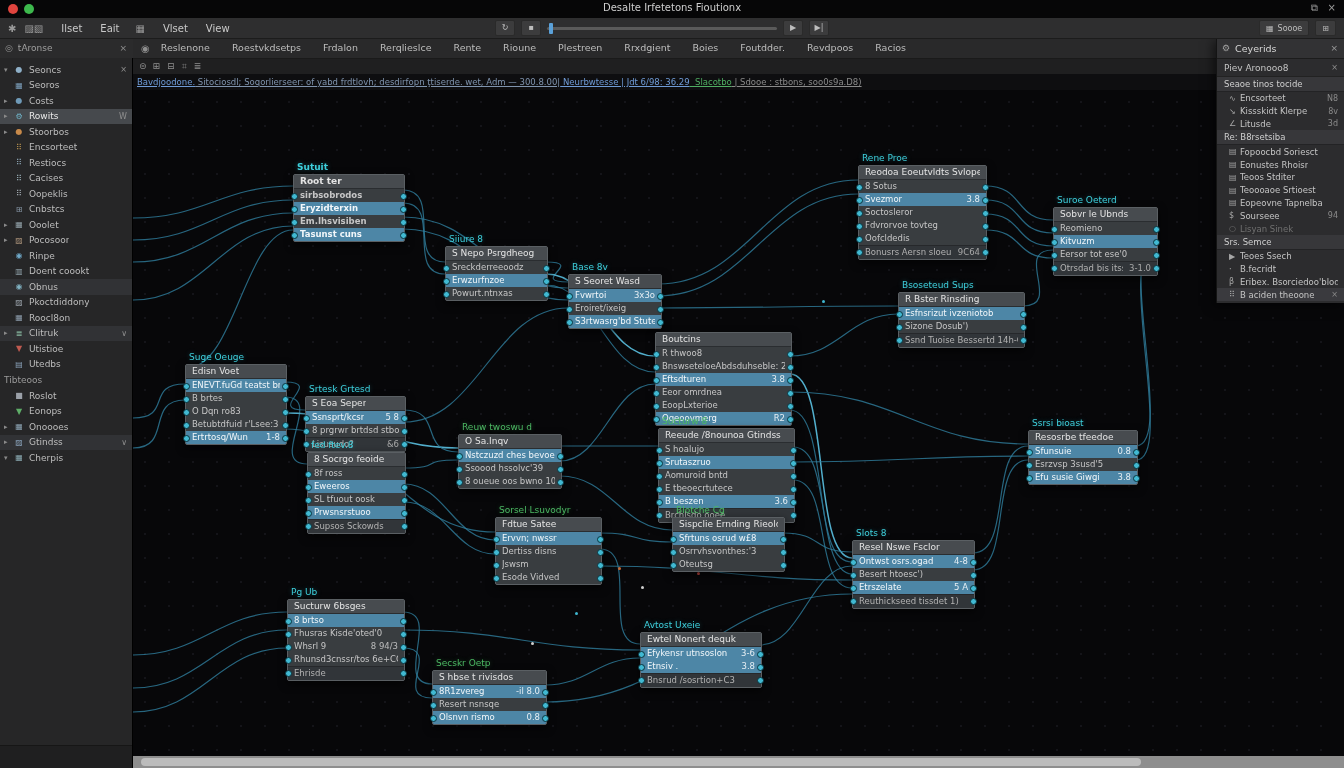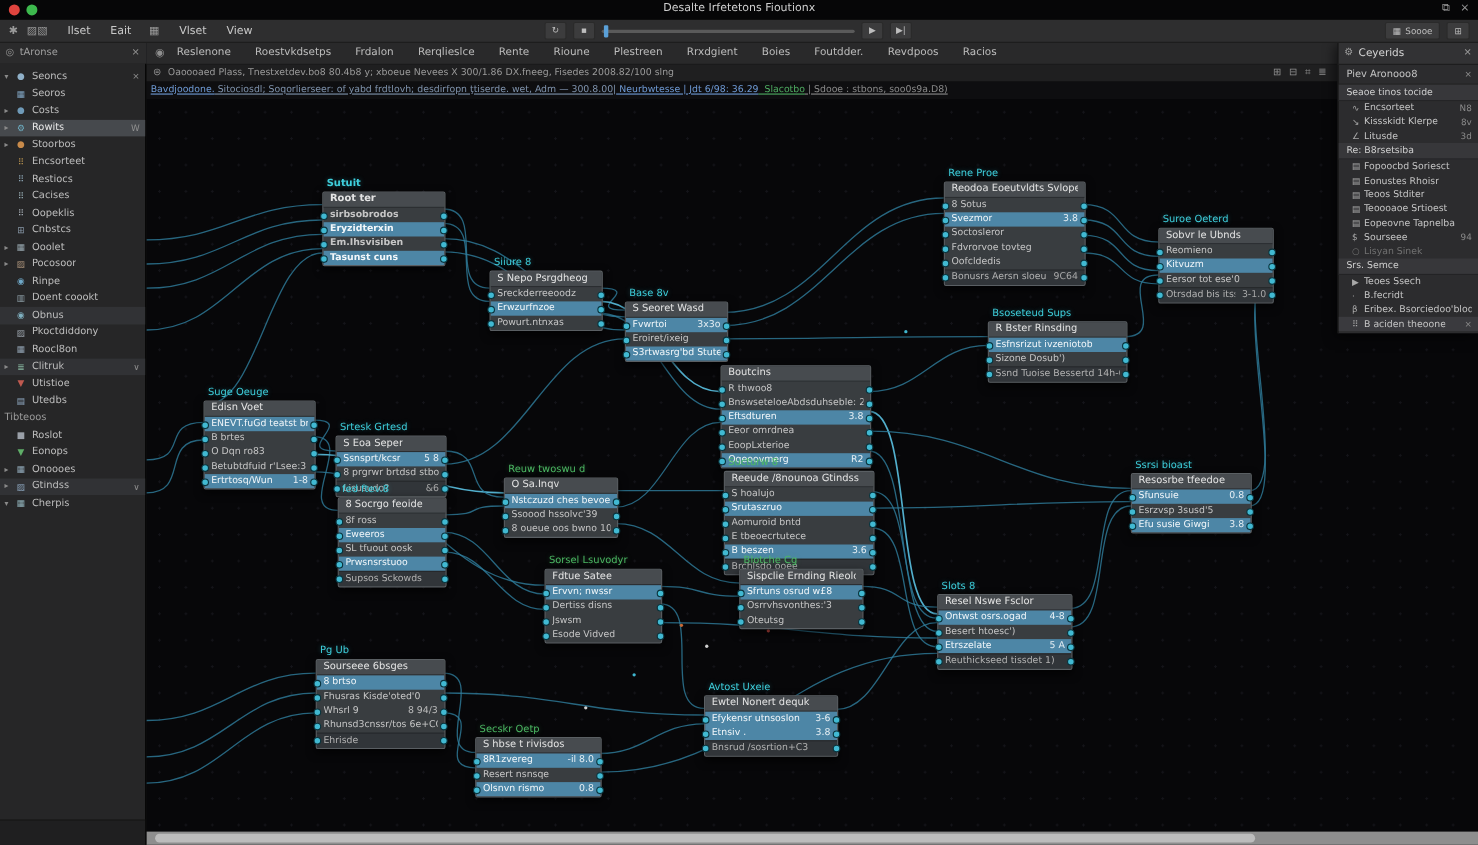--- a/index.html
+++ b/index.html
@@ -148,21 +148,20 @@
     <span class="tab">Plestreen</span>
     <span class="tab">Rrxdgient</span>
     <span class="tab">Boies</span>
     <span class="tab">Foutdder.</span>
     <span class="tab">Revdpoos</span>
     <span class="tab">Racios</span>
   </div>
 
 <div id="infobar">
   <span class="lead">⊜</span>
-  <span id="info-text">Oaoooaed Plass, Tnestxetdev.bo8 80.4b8 y;  xboeue Nevees X 300/1.86 DX.fneeg, Fisedes 2008.82/100 slng</span>
   <span id="info-icons">
     <span>⊞</span>
     <span>⊟</span>
     <span>⌗</span>
     <span>≣</span>
   </span>
 </div>
 
 <div id="breadcrumb">
     <span style="color: rgb(111, 155, 214);">Bavdjoodone.</span>
@@ -650,21 +649,21 @@
       <div class="port" style="right: -3px; top: 31px;"></div>
       <div class="port" style="left: -3px; top: 44px;"></div>
       <div class="port" style="right: -3px; top: 44px;"></div>
       <div class="port" style="left: -3px; top: 57px;"></div>
       <div class="port" style="right: -3px; top: 57px;"></div>
     </div>
     <div class="node" style="left: 287px; top: 599px; width: 116px;">
       <div class="node-label">Pg Ub</div>
       <div class="node-body">
         <div class="nrow header">
-          <span class="txt">Sourseee 6bsges</span>
+          <span class="txt">Sucturw 6bsges</span>
         </div>
         <div class="nrow sel">
           <span class="txt">8 brtso</span>
         </div>
         <div class="nrow normal">
           <span class="txt">Fhusras Kisde'oted'0</span>
         </div>
         <div class="nrow normal">
           <span class="txt">Whsrl 9</span>
           <span class="val">8 94/3</span>

